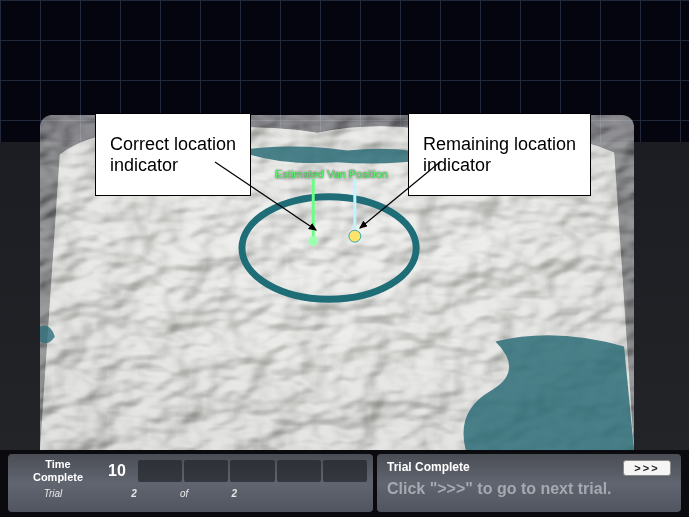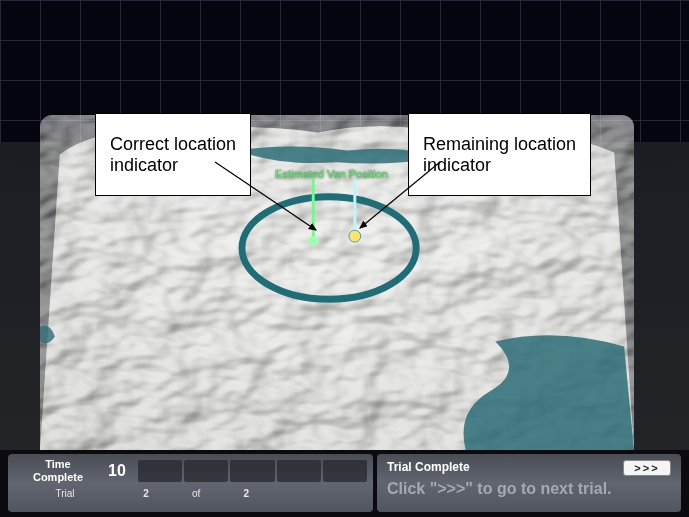--- a/index.html
+++ b/index.html
@@ -92,22 +92,23 @@
     height: 100%;
   }
   .hl-bars .bar {
     flex: 1;
     background: rgba(30,32,38,0.65);
     border-radius: 2px;
   }
   .hl-bottom {
     display: flex; align-items: flex-start;
     font-size: 10px; color: #e8e8e8;
-    padding: 0 0 4px 22px;
+    padding: 0 0 4px 10px;
     gap: 40px;
+    font-style: italic;
   }
   .hl-bottom span.lbl { width: 70px; text-align: center; }
   .hl-bottom span.val { width: 12px; text-align: center; font-weight: bold; }
   .hud-right {
     flex: 1;
     padding: 6px 10px 21px 10px;
   }
   .hr-title {
     font-size: 12px; font-weight: bold; color: #fff;
   }

